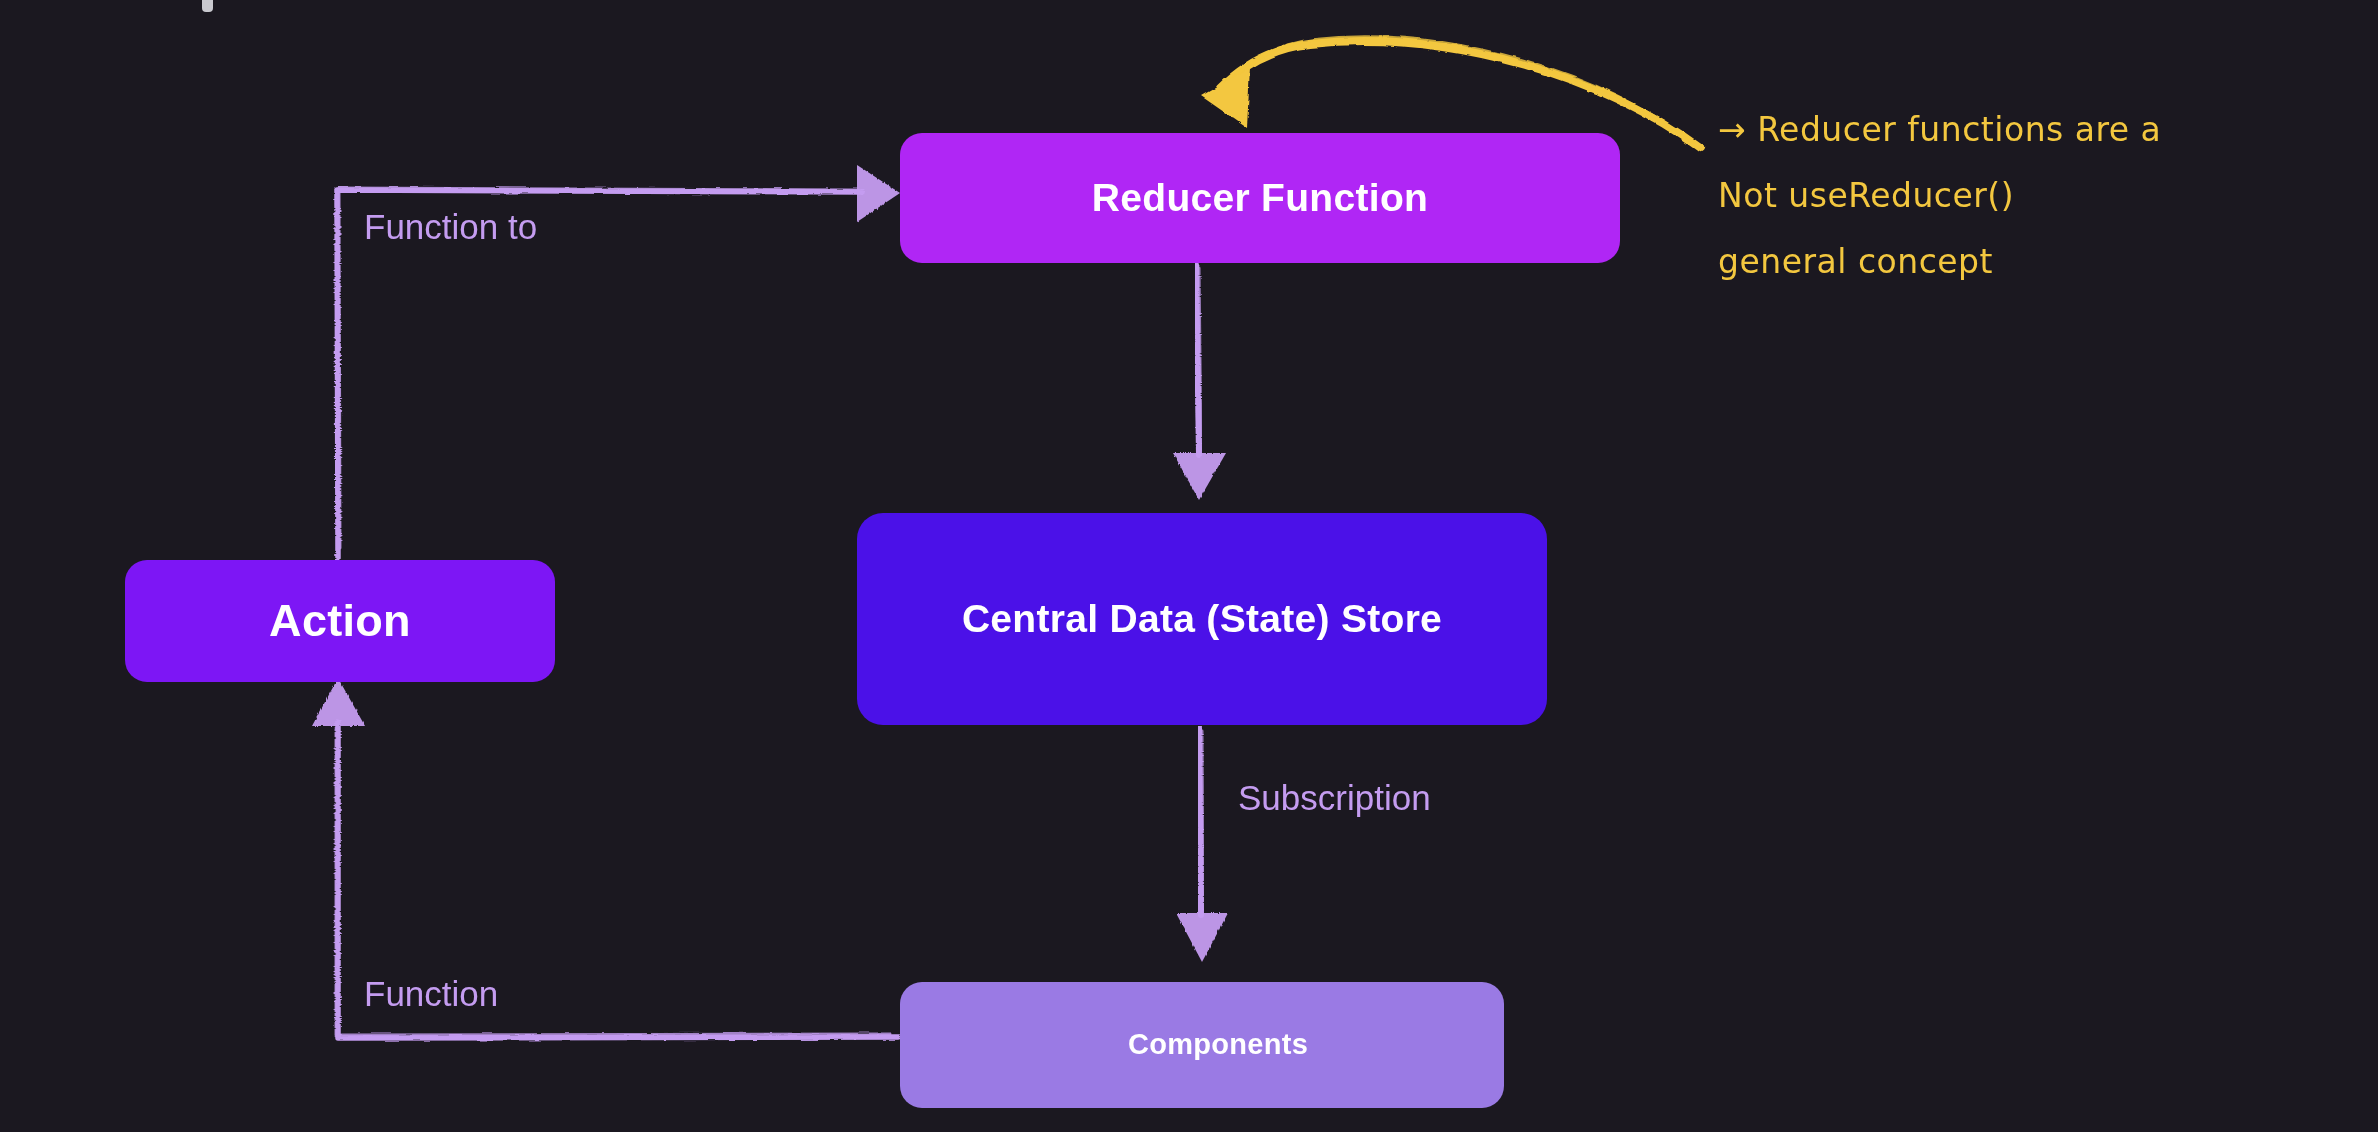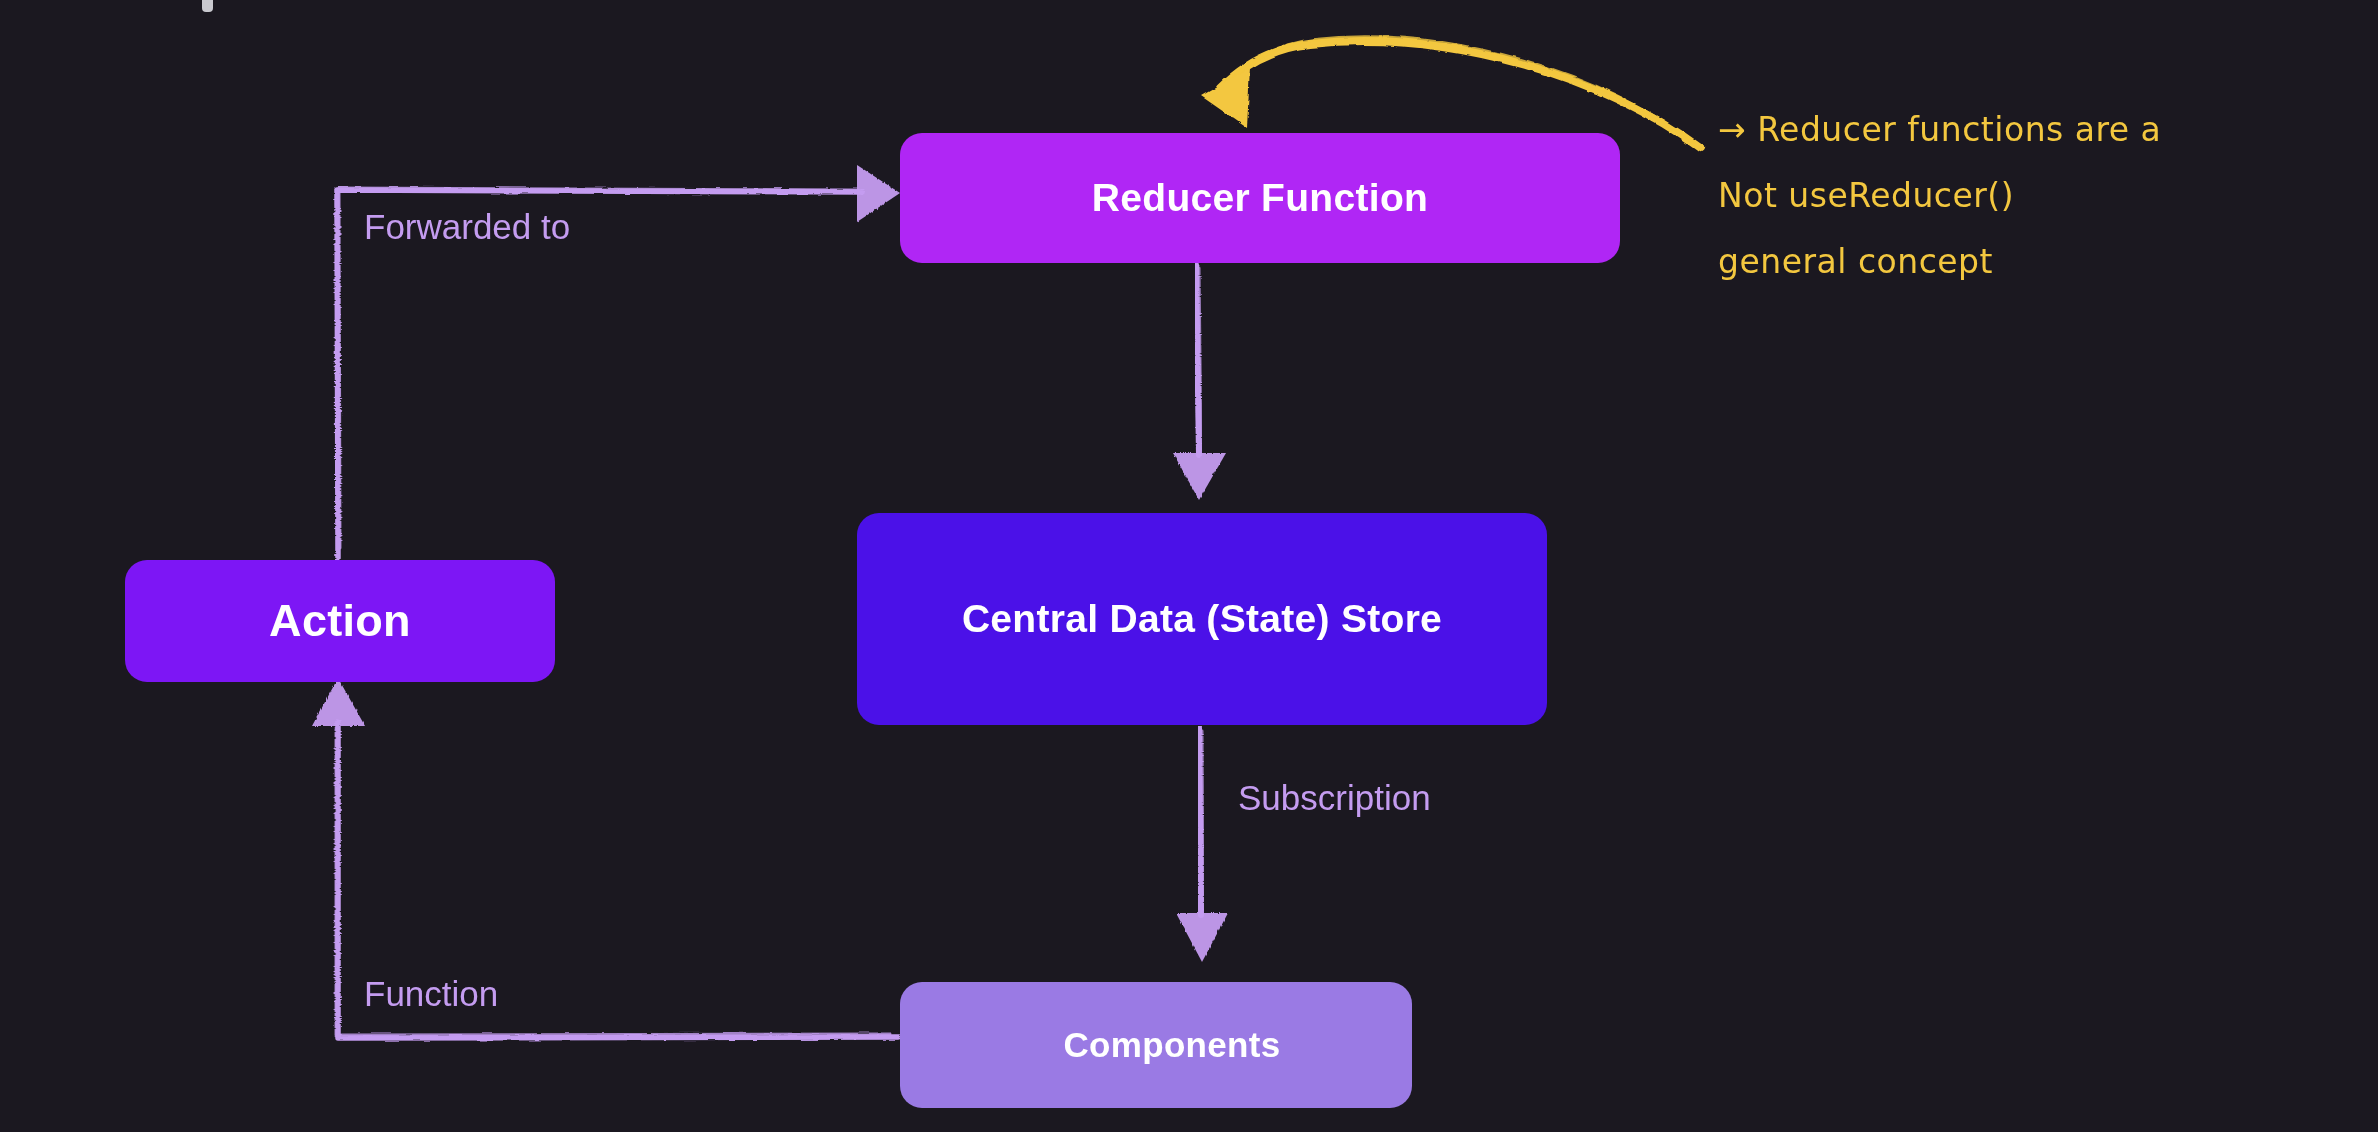--- a/index.html
+++ b/index.html
@@ -40,30 +40,31 @@
   }
   .node-reducer {
     left: 900px; top: 133px; width: 720px; height: 130px;
     background: #b026f5;
     font-size: 39px;
   }
   .node-store {
     left: 857px; top: 513px; width: 690px; height: 212px;
     background: #4b11e8;
     font-size: 39px;
+    border-radius: 26px;
   }
   .node-action {
     left: 125px; top: 560px; width: 430px; height: 122px;
     background: #7d16f5;
     font-size: 45px;
   }
   .node-components {
-    left: 900px; top: 982px; width: 512px; height: 126px;
+    left: 900px; top: 982px; width: 604px; height: 126px;
     background: #9a7ae4;
-    font-size: 35px;
+    font-size: 29px;
     padding-left: 32px;
   }
   .edge-label {
     position: absolute;
     color: #c49cf0;
     font-size: 35px;
     font-weight: normal;
     white-space: nowrap;
     z-index: 4;
   }
@@ -171,21 +172,21 @@
   </div>
 
   <div class="node node-action">
     <span>Action</span>
   </div>
 
   <div class="node node-components">
     <span>Components</span>
   </div>
 
-  <div class="edge-label lbl-forwarded">Forwarded to</div>
+  <div class="edge-label lbl-forwarded">Function to</div>
 
 
   <div class="edge-label lbl-subscription">Subscription</div>
 
   <div class="edge-label lbl-dispatch">Function</div>
 
   <div class="annotation">
     <div class="anno-line">→ Reducer functions are a</div>
     <div class="anno-line">Not useReducer()</div>
     <div class="anno-line">general concept</div>

